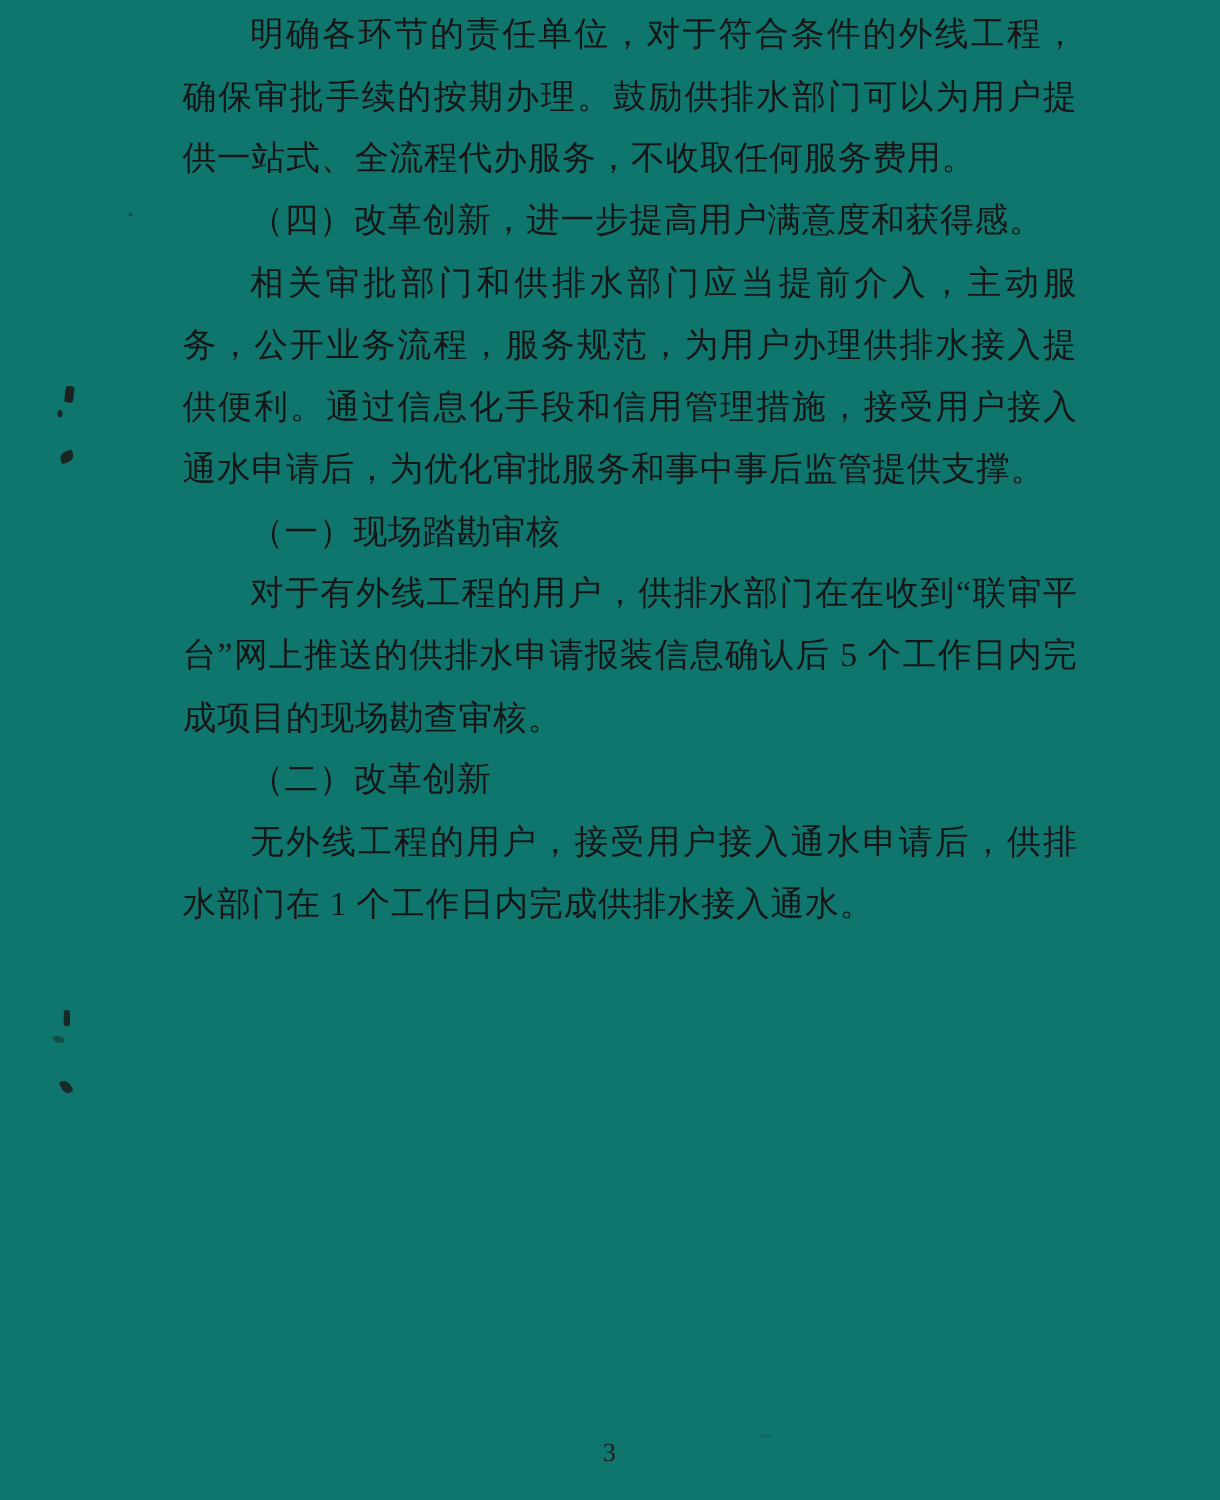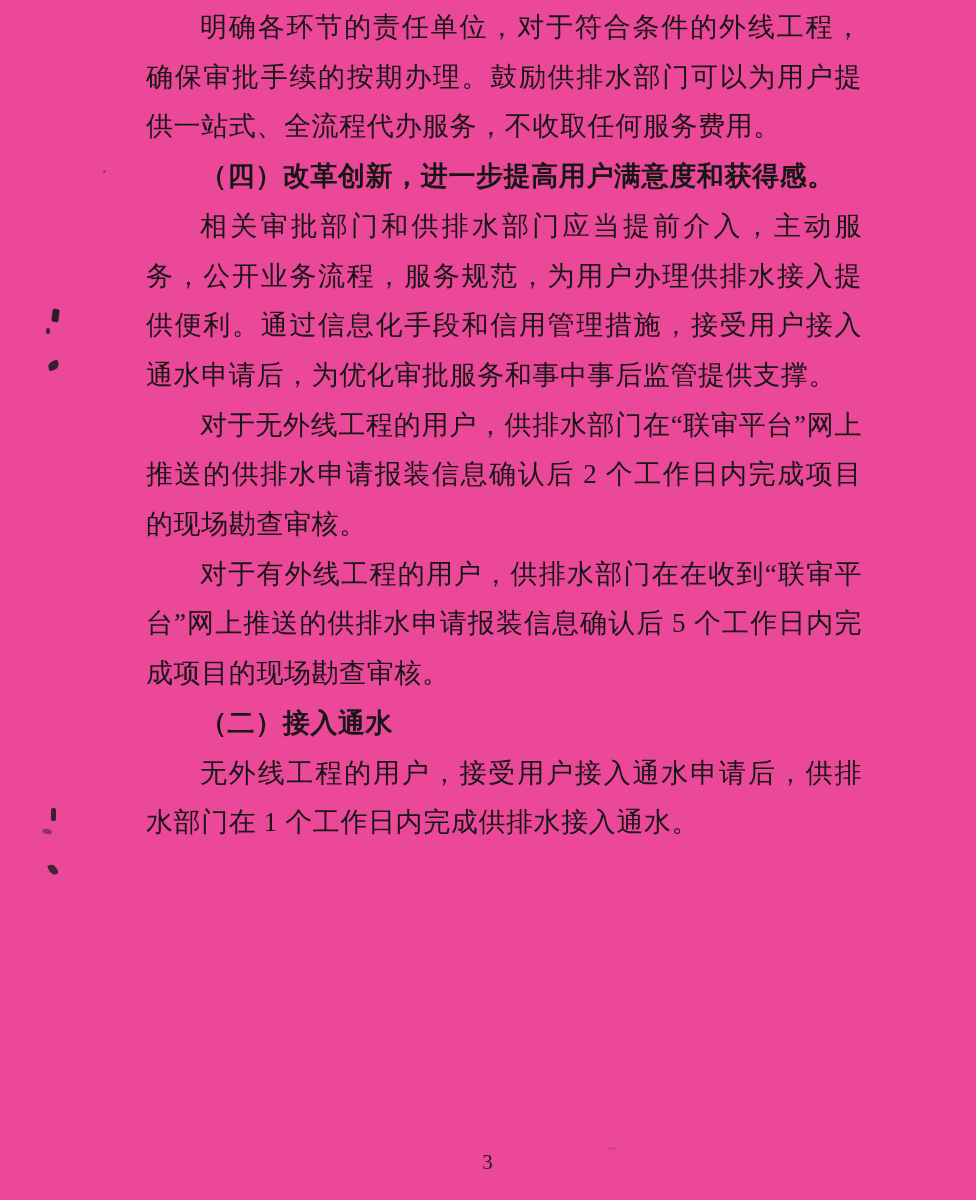--- a/index.html
+++ b/index.html
@@ -4,42 +4,42 @@
 <style>
   html, body {
     margin: 0;
     padding: 0;
     background: #ffffff;
   }
   .page {
     position: relative;
     width: 976px;
     height: 1200px;
-    background: #ec4899;
+    background: #0f766e;
     overflow: hidden;
     font-family: "Liberation Serif", serif;
     color: #161616;
   }
   .content {
     position: absolute;
     left: 146px;
     top: 3px;
     width: 716px;
   }
   .content p {
     margin: 0;
     font-size: 27px;
     line-height: 49.7px;
     letter-spacing: 0.6px;
     text-align: justify;
     text-indent: 2em;
     color: #161616;
   }
   .content p.heading {
-    font-weight: 700;
+    font-weight: 400;
     text-align: left;
   }
   .page-number {
     position: absolute;
     top: 1150px;
     left: 0;
     width: 976px;
     text-align: center;
     font-size: 21px;
     letter-spacing: 1px;
@@ -63,23 +63,23 @@
 </head>
 <body>
 
 <div class="page">
 
   <div class="content">
 
   <p class="paragraph">明确各环节的责任单位，对于符合条件的外线工程，确保审批手续的按期办理。鼓励供排水部门可以为用户提供一站式、全流程代办服务，不收取任何服务费用。</p>
       <p class="heading">（四）改革创新，进一步提高用户满意度和获得感。</p>
       <p class="paragraph">相关审批部门和供排水部门应当提前介入，主动服务，公开业务流程，服务规范，为用户办理供排水接入提供便利。通过信息化手段和信用管理措施，接受用户接入通水申请后，为优化审批服务和事中事后监管提供支撑。</p>
-      <p class="paragraph">对于无外线工程的用户，供排水部门在“联审平台”网上推送的供排水申请报装信息确认后 2 个工作日内完成项目的现场勘查审核。</p>
+      <p class="heading">（一）现场踏勘审核</p>
       <p class="paragraph">对于有外线工程的用户，供排水部门在在收到“联审平台”网上推送的供排水申请报装信息确认后 5 个工作日内完成项目的现场勘查审核。</p>
-      <p class="heading">（二）接入通水</p>
+      <p class="heading">（二）改革创新</p>
       <p class="paragraph">无外线工程的用户，接受用户接入通水申请后，供排水部门在 1 个工作日内完成供排水接入通水。</p>
     </div>
 
   <div class="page-number">3</div>
 
   <div class="speck speck-a"></div>
   <div class="speck speck-b"></div>
   <div class="speck speck-c"></div>
   <div class="speck speck-d"></div>
   <div class="speck speck-e"></div>

